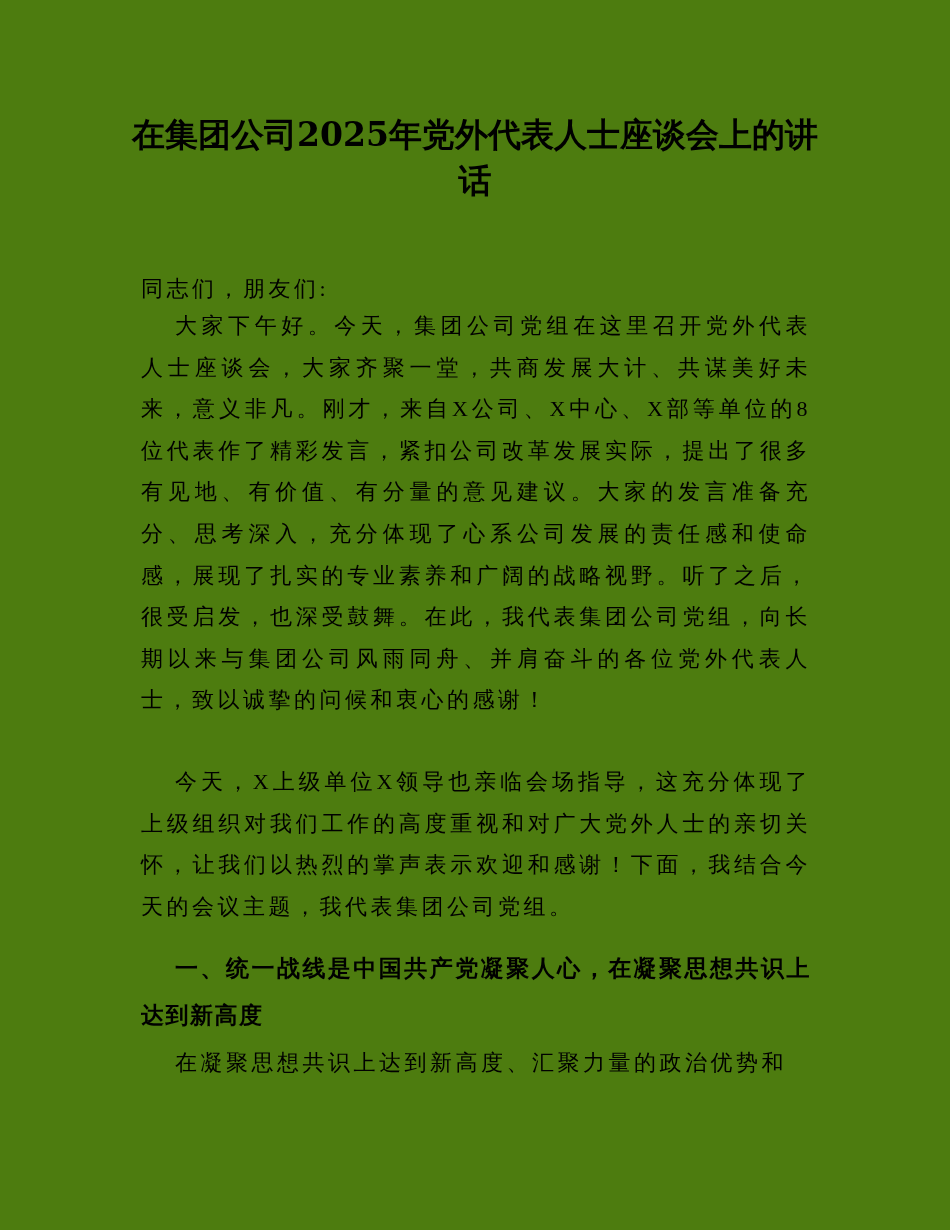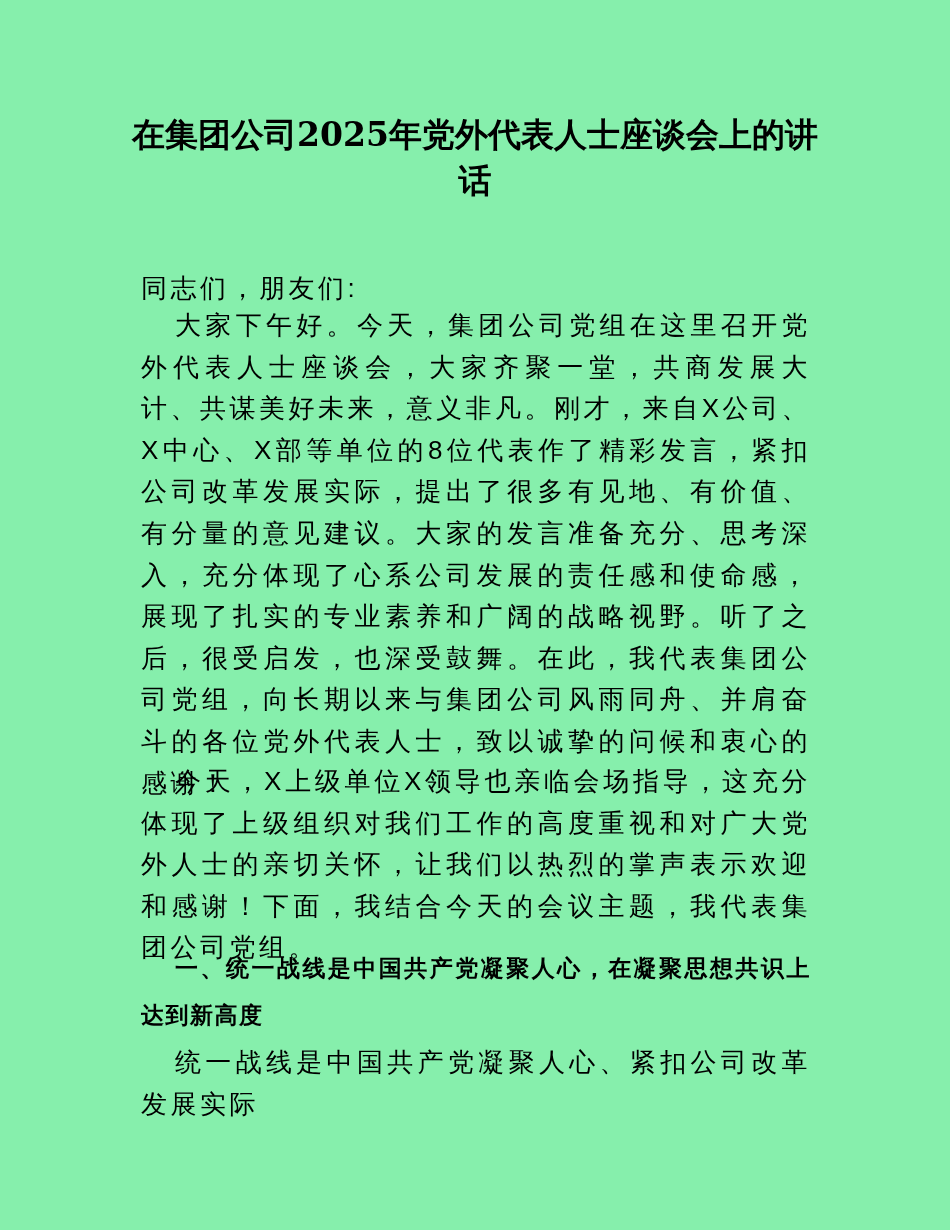--- a/index.html
+++ b/index.html
@@ -13,40 +13,40 @@
       overflow: hidden;
       position: relative;
       color: #000000;
     }
     .page {
       position: absolute;
       left: 0;
       top: 0;
       width: 950px;
       height: 1230px;
-      background: #86efac;
+      background: #4d7c0f;
     }
     .title {
       position: absolute;
       left: 120px;
       width: 710px;
       top: 112px;
       text-align: center;
       font-family: "DejaVu Serif", "Liberation Serif", serif;
       font-weight: bold;
       font-size: 33px;
       line-height: 46px;
       letter-spacing: 0px;
     }
     .body-text {
       position: absolute;
       left: 141px;
       width: 670px;
-      font-family: Liberation Sans, sans-serif;
-      font-size: 26px;
+      font-family: Liberation Serif, serif;
+      font-size: 22px;
       line-height: 41.6px;
       letter-spacing: 3.5px;
       text-align: justify;
       text-justify: inter-character;
     }
     .salutation {
       top: 268px;
       text-indent: 0;
     }
     .para {
@@ -77,14 +77,14 @@
   <div class="title">在集团公司2025年党外代表人士座谈会上的讲话</div>
 
   <div class="body-text salutation">同志们，朋友们:</div>
 
   <div class="body-text para p1">大家下午好。今天，集团公司党组在这里召开党外代表人士座谈会，大家齐聚一堂，共商发展大计、共谋美好未来，意义非凡。刚才，来自X公司、X中心、X部等单位的8位代表作了精彩发言，紧扣公司改革发展实际，提出了很多有见地、有价值、有分量的意见建议。大家的发言准备充分、思考深入，充分体现了心系公司发展的责任感和使命感，展现了扎实的专业素养和广阔的战略视野。听了之后，很受启发，也深受鼓舞。在此，我代表集团公司党组，向长期以来与集团公司风雨同舟、并肩奋斗的各位党外代表人士，致以诚挚的问候和衷心的感谢！</div>
 
   <div class="body-text para p2">今天，X上级单位X领导也亲临会场指导，这充分体现了上级组织对我们工作的高度重视和对广大党外人士的亲切关怀，让我们以热烈的掌声表示欢迎和感谢！下面，我结合今天的会议主题，我代表集团公司党组。</div>
 
   <div class="heading">一、统一战线是中国共产党凝聚人心，在凝聚思想共识上达到新高度</div>
 
-  <div class="body-text para p3">统一战线是中国共产党凝聚人心、紧扣公司改革发展实际</div>
+  <div class="body-text para p3">在凝聚思想共识上达到新高度、汇聚力量的政治优势和</div>
 </div>
 
 </body></html>

